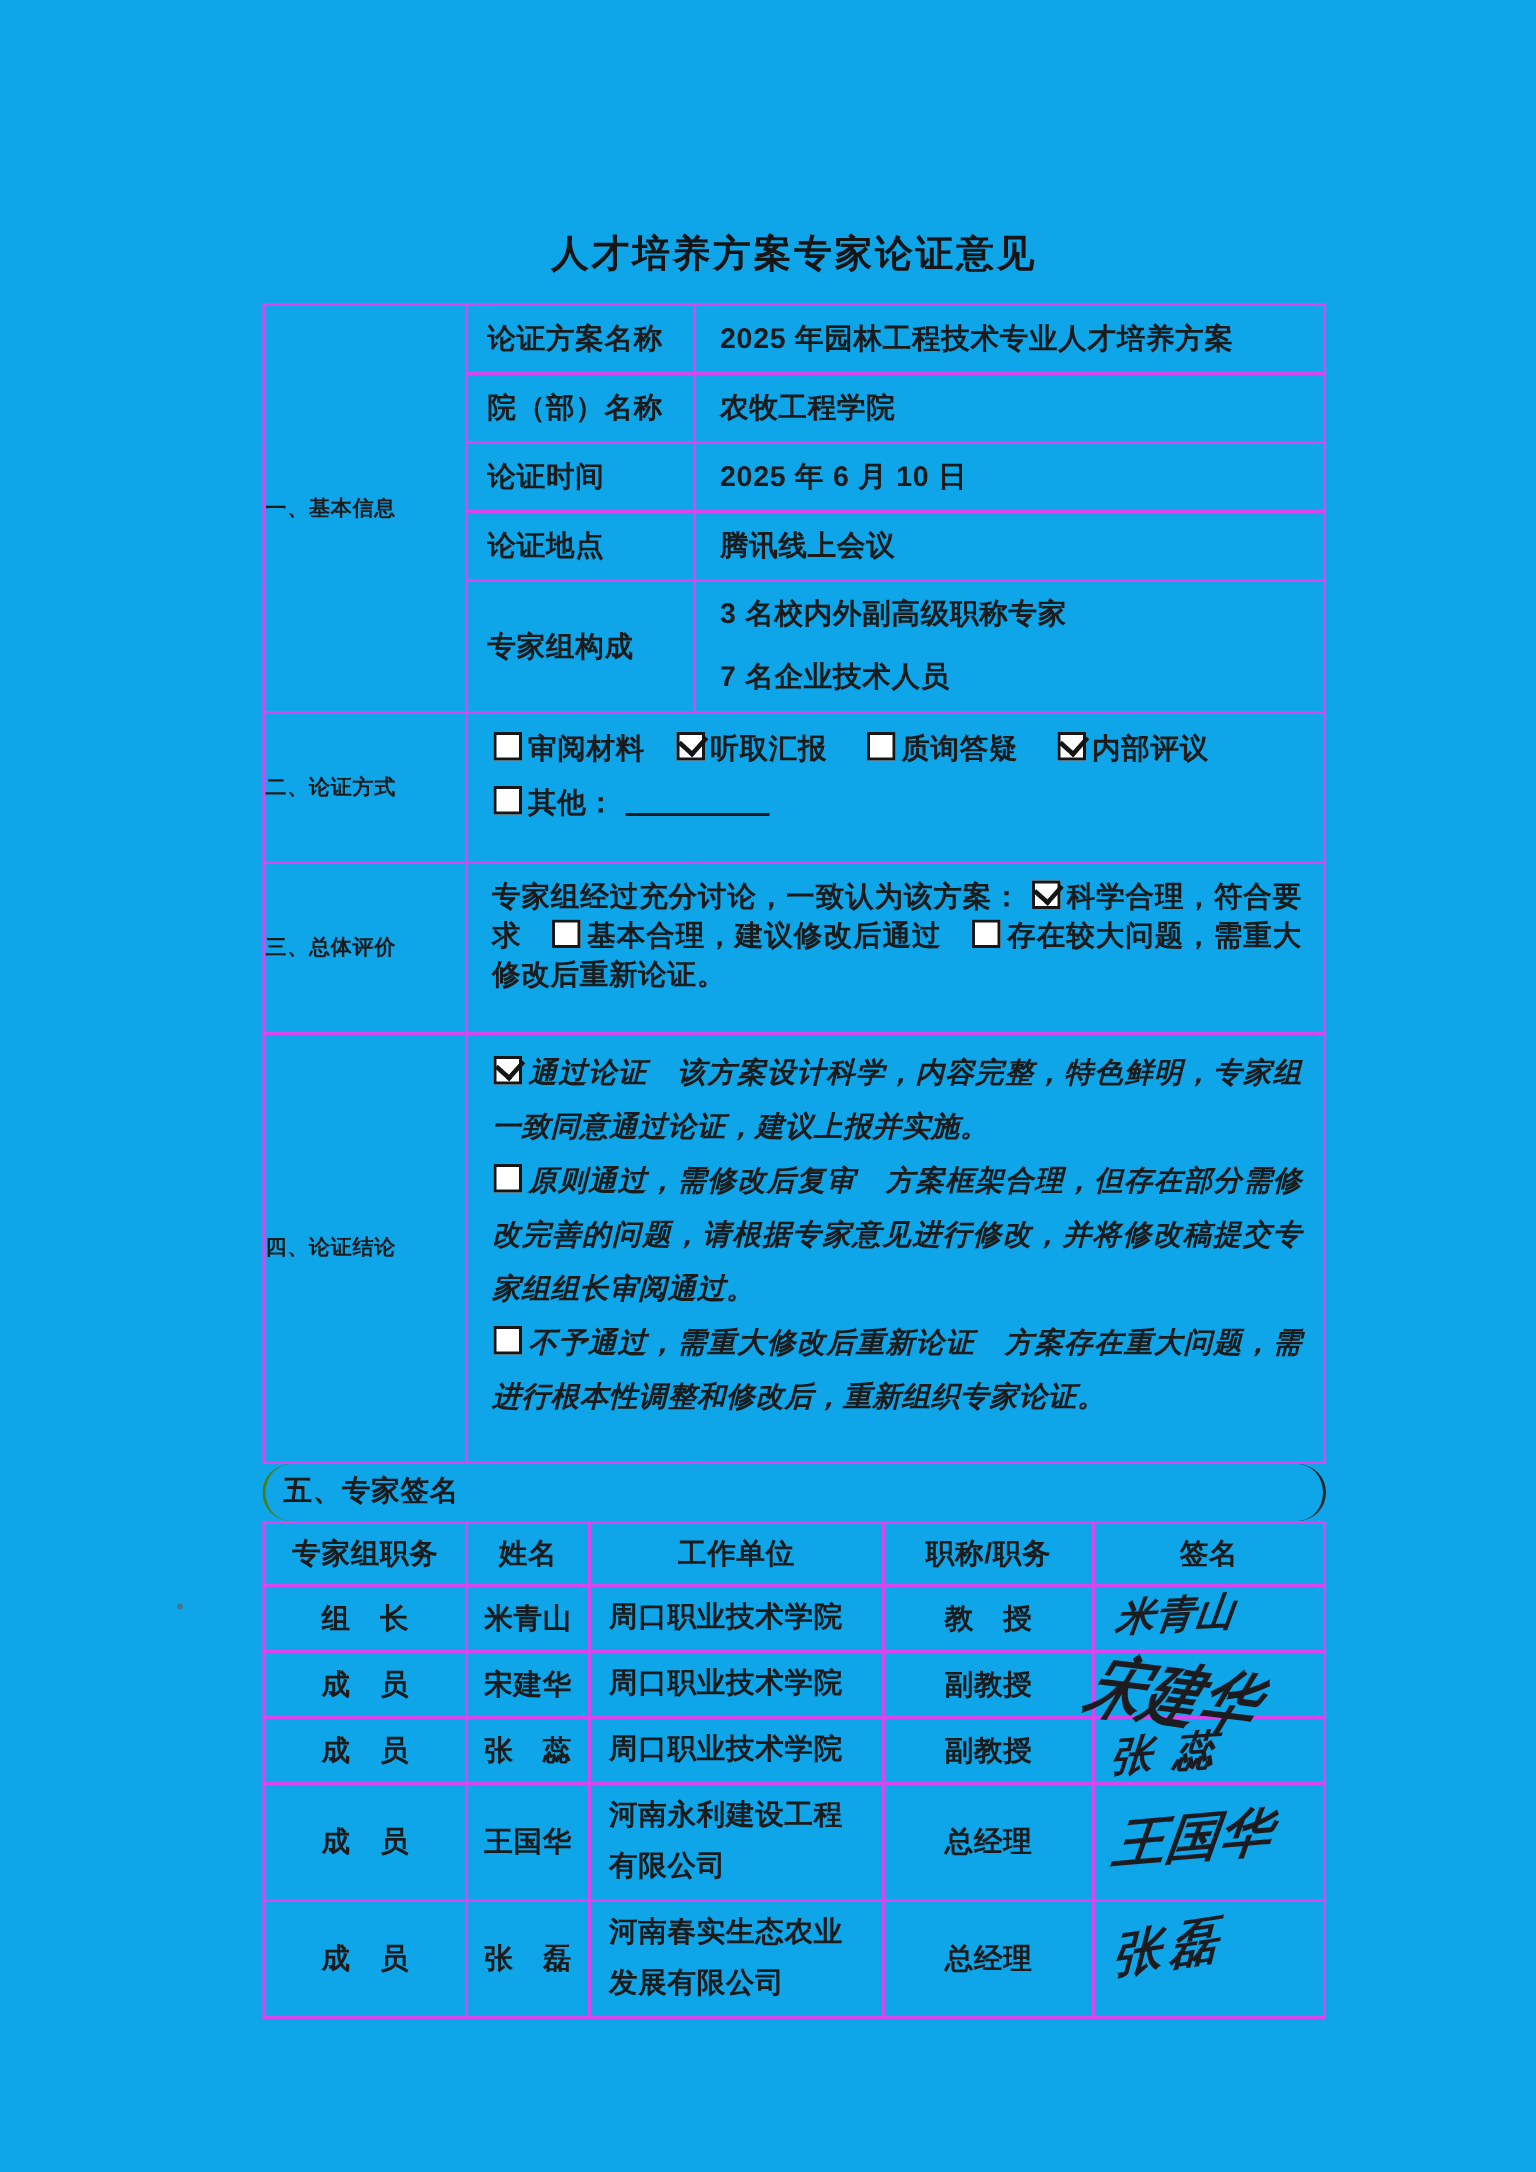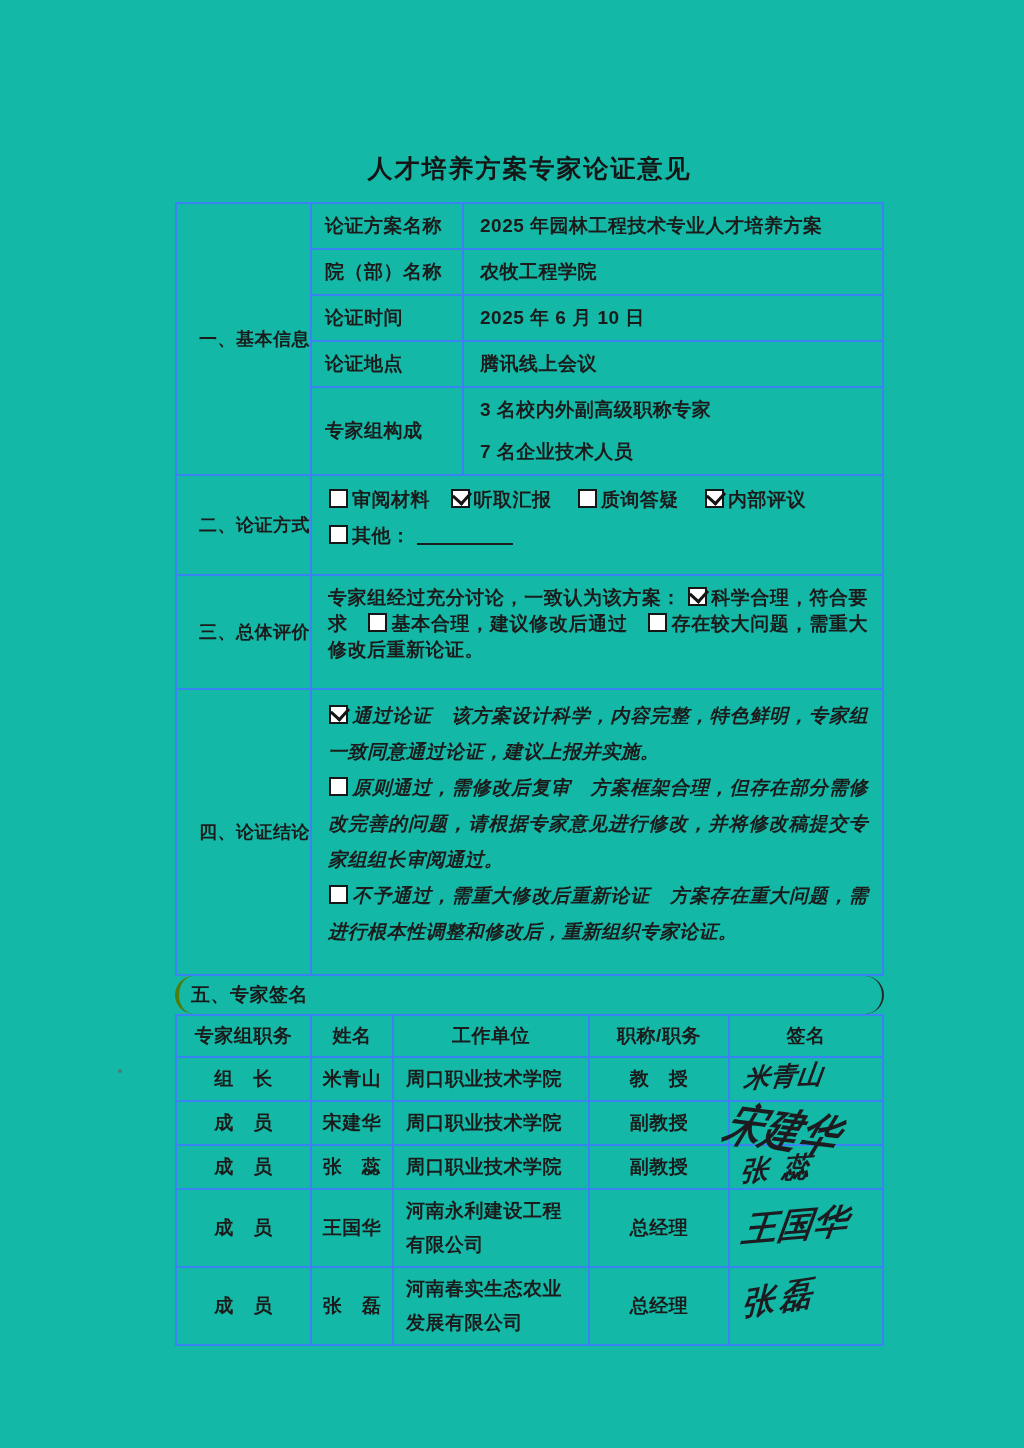--- a/index.html
+++ b/index.html
@@ -4,37 +4,37 @@
 <style>
   html,body{margin:0;padding:0;}
   body{
     width:1024px;height:1448px;
     background:#e9e9e9;
     font-family:"Liberation Sans","DejaVu Sans",sans-serif;
     color:#1a1a1a;
   }
   .page{
     position:relative;width:1024px;height:1448px;
-    background:#14b8a6;overflow:hidden;
+    background:#0ea5e9;overflow:hidden;
   }
   .title{
     position:absolute;left:175px;top:152px;width:709px;
     margin:0;text-align:center;
     font-size:25px;font-weight:700;letter-spacing:2px;color:#151515;
   }
   .doc{position:absolute;left:175px;top:202px;width:709px;}
   table{border-collapse:collapse;width:100%;table-layout:fixed;}
   td,th{
-    border:2px solid #3b82f6;
+    border:2px solid #d946ef;
     font-size:19px;font-weight:600;letter-spacing:0.5px;
     color:#1b1b1b;padding:0;vertical-align:middle;
     overflow:visible;
   }
   
-  .t1 .sec{ text-align:right;font-size:18px; }
+  .t1 .sec{ text-align:left;font-size:14px; }
   .t1 .fld{ padding-left:13px; }
   .t1 .val{ padding-left:16px; }
   .val-lines div{ line-height:42px; }
   .par{ padding:8px 14px 24px 16px; text-align:justify; }
   .par p{ margin:0; line-height:36px;font-style:italic; }
   .m-line1{ line-height:36px; padding-top:6px;}
   .m-line2{ line-height:36px; padding-bottom:20px;}
   .blank{
     display:inline-block;width:96px;height:15px;margin-left:6px;
     border-bottom:2px solid #1c1c1c;vertical-align:-3px;
@@ -46,21 +46,21 @@
     vertical-align:-2px;margin:0 4px 0 1px;position:relative;
   }
   .cb.checked::after{
     content:'';position:absolute;left:1px;top:-2px;
     width:13px;height:10px;
     border-left:3px solid #141414;border-bottom:3px solid #141414;
     transform:rotate(-48deg);
   }
   
   .sign-strip{
-    border-left:4px solid #4d7c0f;border-right:2px solid #262626;
+    border-left:2px solid #4d7c0f;border-right:2px solid #262626;
     height:38px;line-height:38px;padding-left:12px;
     font-size:19px;font-weight:600;letter-spacing:0.5px;border-radius:19px;
   }
   
   .t2 th{ text-align:center;font-size:19px; }
   .t2 .c{ text-align:center; }
   .t2 .unit{ padding:4px 10px 4px 12px; line-height:34px; }
   .sigcell{ position:relative; }
   .sig{
     position:absolute;white-space:nowrap;pointer-events:none;

